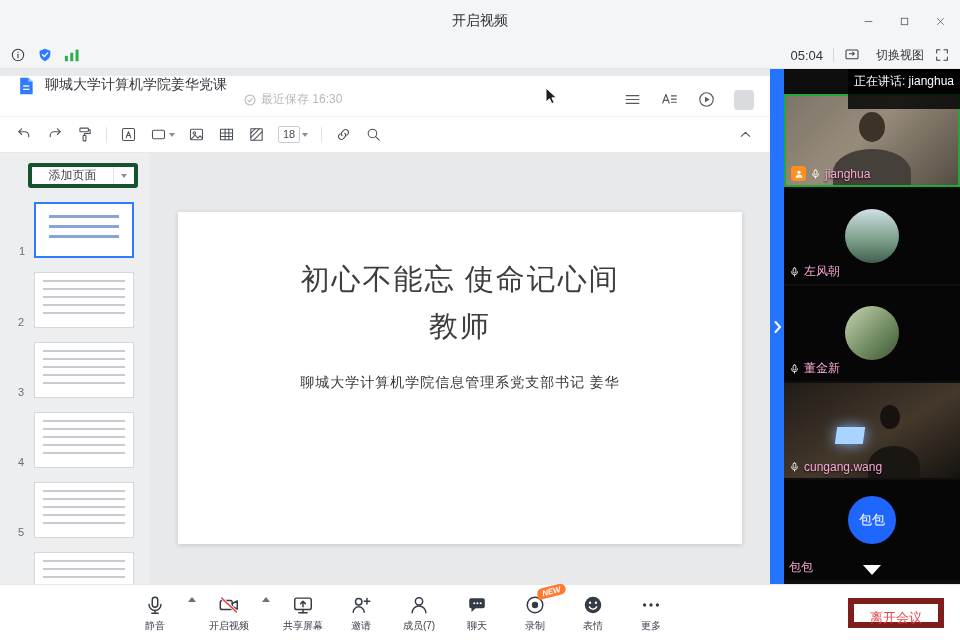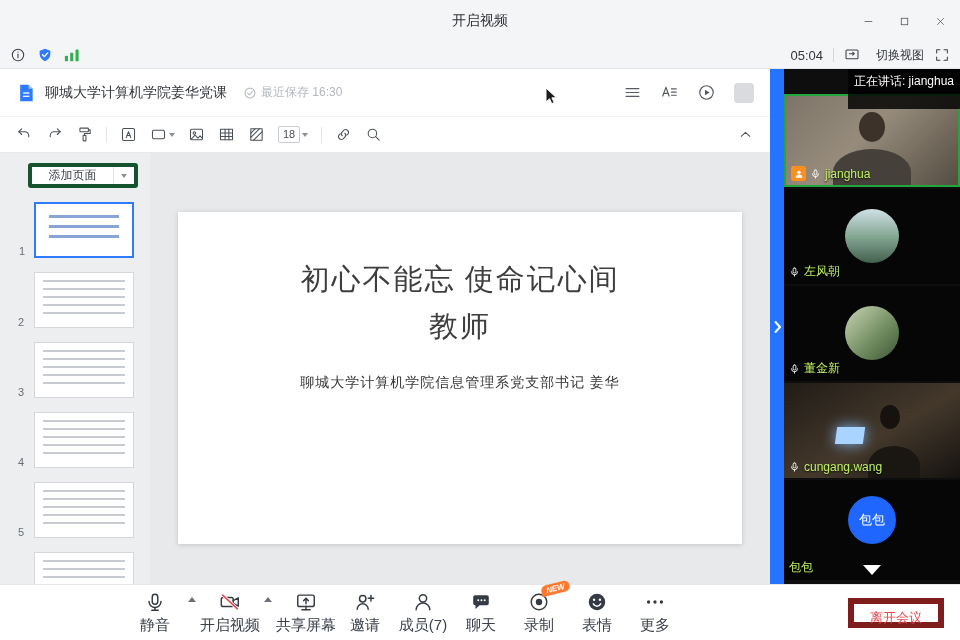--- a/index.html
+++ b/index.html
@@ -23,22 +23,22 @@
   .timer{font-size:13px;color:#33373d;}
   .mb-div{width:1px;height:14px;background:#d4d6d9;}
   .switchview{display:flex;align-items:center;gap:16px;font-size:12px;color:#33373d;cursor:pointer;}
   .mb-ico{width:16px;height:16px;stroke:#3c4149;fill:none;stroke-width:1.6;stroke-linecap:round;stroke-linejoin:round;}
 
   
   .main{position:absolute;top:69px;left:0;right:0;bottom:56px;}
 
   
   .share{position:absolute;left:0;top:0;width:770px;height:100%;background:#e7e9eb;overflow:hidden;}
-  .doc-header{position:absolute;top:0;left:0;right:0;height:47px;background:#fff;
-              display:flex;align-items:center;padding:0 16px;box-sizing:border-box;}
+  .doc-header{position:absolute;top:7px;left:0;right:0;height:47px;background:#fff;
+              display:flex;padding:0 16px;box-sizing:border-box;}
   .doc-title{font-size:14px;color:#33373c;margin-left:9px;}
   .save-status{display:flex;align-items:center;gap:4px;margin-left:16px;font-size:12px;color:#b4b8be;}
   .dh-right{margin-left:auto;display:flex;align-items:center;gap:18px;}
   .dh-ico{width:19px;height:19px;stroke:#565b63;fill:none;stroke-width:1.5;stroke-linecap:round;stroke-linejoin:round;cursor:pointer;}
   .avatar-ph{width:20px;height:20px;border-radius:4px;background:#d9dbde;cursor:pointer;}
 
   .doc-toolbar{position:absolute;top:47px;left:0;right:0;height:37px;background:#fff;
                border-top:1px solid #f1f2f3;border-bottom:1px solid #e7e8ea;box-sizing:border-box;
                display:flex;align-items:center;gap:13px;padding:0 16px;}
   .tb-ico{width:17px;height:17px;stroke:#4c5158;fill:none;stroke-width:1.5;stroke-linecap:round;stroke-linejoin:round;cursor:pointer;flex:0 0 auto;}
@@ -100,36 +100,36 @@
   .sil-head4{position:absolute;left:96px;top:22px;width:20px;height:24px;border-radius:50%;background:#151210;}
   .sil-body4{position:absolute;left:84px;bottom:-8px;width:52px;height:40px;border-radius:50% 50% 0 0;background:#1a1612;}
   .laptop{position:absolute;left:52px;top:44px;width:28px;height:17px;background:#a9d4ff;
           transform:skewX(-8deg);box-shadow:0 0 14px #7fb4f0;}
   .pavatar{width:54px;height:54px;border-radius:50%;margin:20px auto 0;}
   .av2{background:linear-gradient(180deg,#cfe0e6 0%,#7fa28c 55%,#42604e 100%);}
   .av3{background:linear-gradient(135deg,#c9d4b4 0%,#6f8a5e 60%,#3c5436 100%);}
   .bao-circle{width:48px;height:48px;border-radius:50%;background:#1f66ff;color:#fff;
               display:flex;align-items:center;justify-content:center;font-size:13px;margin:16px auto 0;}
   .name-row{position:absolute;left:5px;bottom:4px;display:flex;align-items:center;gap:4px;z-index:2;
-            color:#bef264;font-size:12px;text-shadow:0 1px 2px rgba(0,0,0,.85);}
+            color:#f9a8d4;font-size:12px;text-shadow:0 1px 2px rgba(0,0,0,.85);}
   .mini-avatar{width:15px;height:15px;border-radius:3px;background:#ff8f1f;display:flex;
                align-items:center;justify-content:center;}
   .mini-avatar svg{width:10px;height:10px;fill:#fff;}
   .mic-s{width:11px;height:14px;stroke:#fff;stroke-width:2;fill:none;stroke-linecap:round;stroke-linejoin:round;}
   .more-indicator{position:absolute;left:50%;bottom:5px;transform:translateX(-50%);width:0;height:0;
                   border-left:9px solid transparent;border-right:9px solid transparent;
                   border-top:10px solid #fff;cursor:pointer;z-index:3;}
 
   
   .controlbar{position:absolute;left:0;right:0;bottom:0;height:56px;background:#fff;
               border-top:1px solid #e7e8ea;box-sizing:border-box;display:flex;align-items:center;
               padding-left:126px;}
   .ctrl{min-width:58px;display:flex;flex-direction:column;align-items:center;gap:2px;cursor:pointer;position:relative;}
   .ctrl .ico{height:24px;display:flex;align-items:center;justify-content:center;}
-  .ctrl .lbl{font-size:15px;color:#3b414b;white-space:nowrap;}
+  .ctrl .lbl{font-size:10px;color:#3b414b;white-space:nowrap;}
   .i24{width:22px;height:22px;stroke:#353b44;fill:none;stroke-width:1.6;stroke-linecap:round;stroke-linejoin:round;}
   .expander{width:16px;height:40px;display:flex;align-items:flex-start;justify-content:center;padding-top:9px;cursor:pointer;}
   .up-caret{width:0;height:0;border-left:4px solid transparent;border-right:4px solid transparent;border-bottom:5px solid #6d727a;}
   .new-badge{position:absolute;top:-7px;right:-2px;background:#ff7a30;color:#fff;font-size:8px;
              font-weight:bold;font-style:italic;padding:1px 5px;border-radius:7px 7px 7px 1px;
              transform:rotate(-14deg);}
   .leave-btn{position:absolute;right:16px;top:50%;transform:translateY(-50%);height:30px;line-height:28px;
              padding:0 16px;border:6px solid #7f1d1d;border-radius:0;color:#e5484d;font-size:13px;
              background:#fff;cursor:pointer;box-sizing:border-box;}
 </style>

